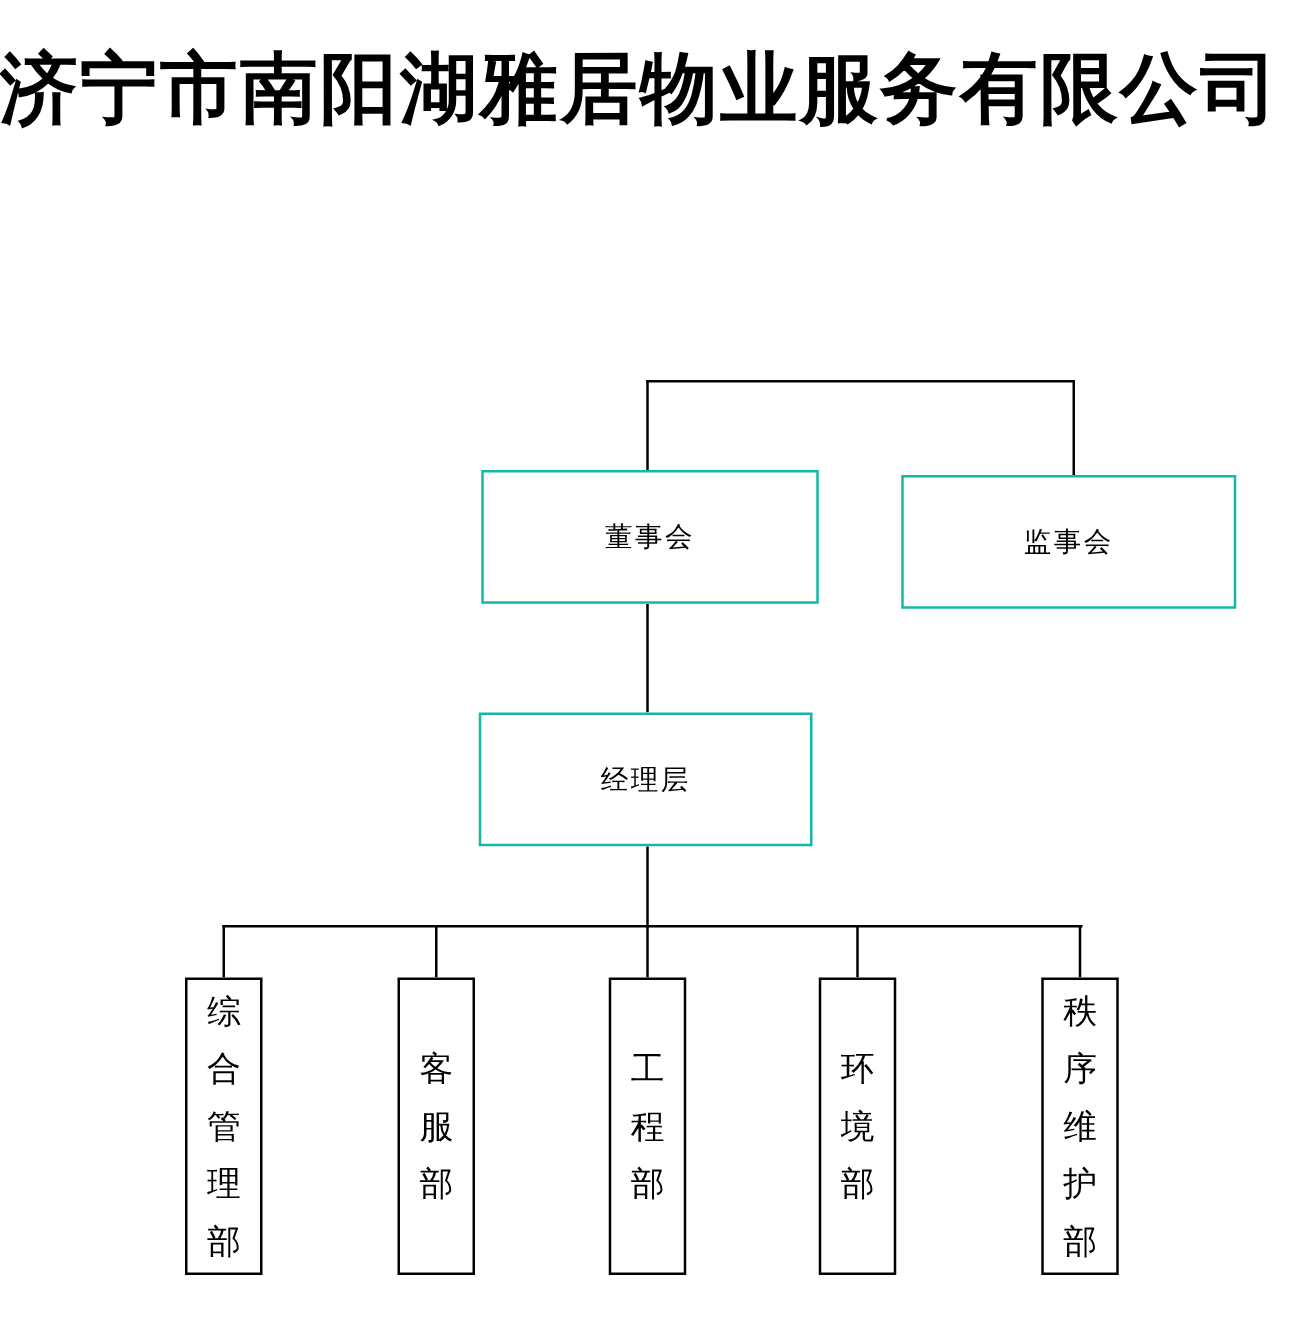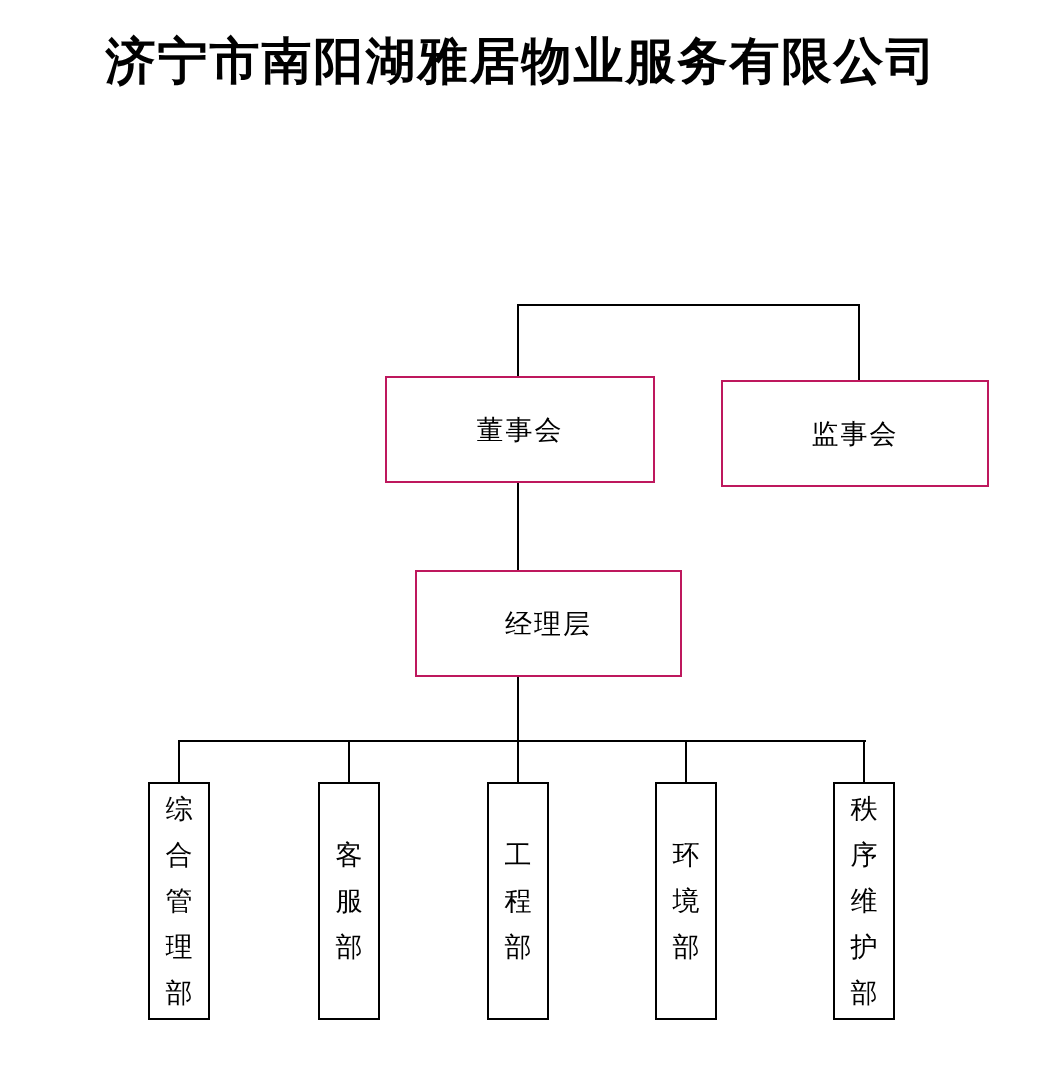--- a/index.html
+++ b/index.html
@@ -15,45 +15,44 @@
     background: #ffffff;
     overflow: hidden;
   }
 
   
   .title-block {
     position: absolute;
     top: 24px;
     left: 0;
     width: 100%;
-    text-align: center;
     font-family: "DejaVu Sans", "Liberation Sans", sans-serif;
     font-weight: bold;
-    font-size: 50px;
+    font-size: 62px;
     line-height: 1.5;
     letter-spacing: 2px;
     color: #000000;
   }
 
   
   .node-box {
     position: absolute;
-    border: 2px solid #be185d;
+    border: 2px solid #14b8a6;
     background: #ffffff;
     display: flex;
     align-items: center;
     justify-content: center;
-    font-size: 27px;
+    font-size: 22px;
     letter-spacing: 2px;
     color: #000000;
   }
 
   .box-board        { left: 385px; top: 376px; width: 270px; height: 107px; }
   .box-supervisors  { left: 721px; top: 380px; width: 268px; height: 107px; text-align: right; }
-  .box-management   { left: 383px; top: 570px; width: 267px; height: 107px; margin-left: 32px; }
+  .box-management   { left: 383px; top: 570px; width: 267px; height: 107px; }
 
   .dept-box {
     position: absolute;
     top: 782px;
     width: 62px;
     height: 238px;
     border: 2px solid #000000;
     background: #ffffff;
     display: flex;
     align-items: center;

